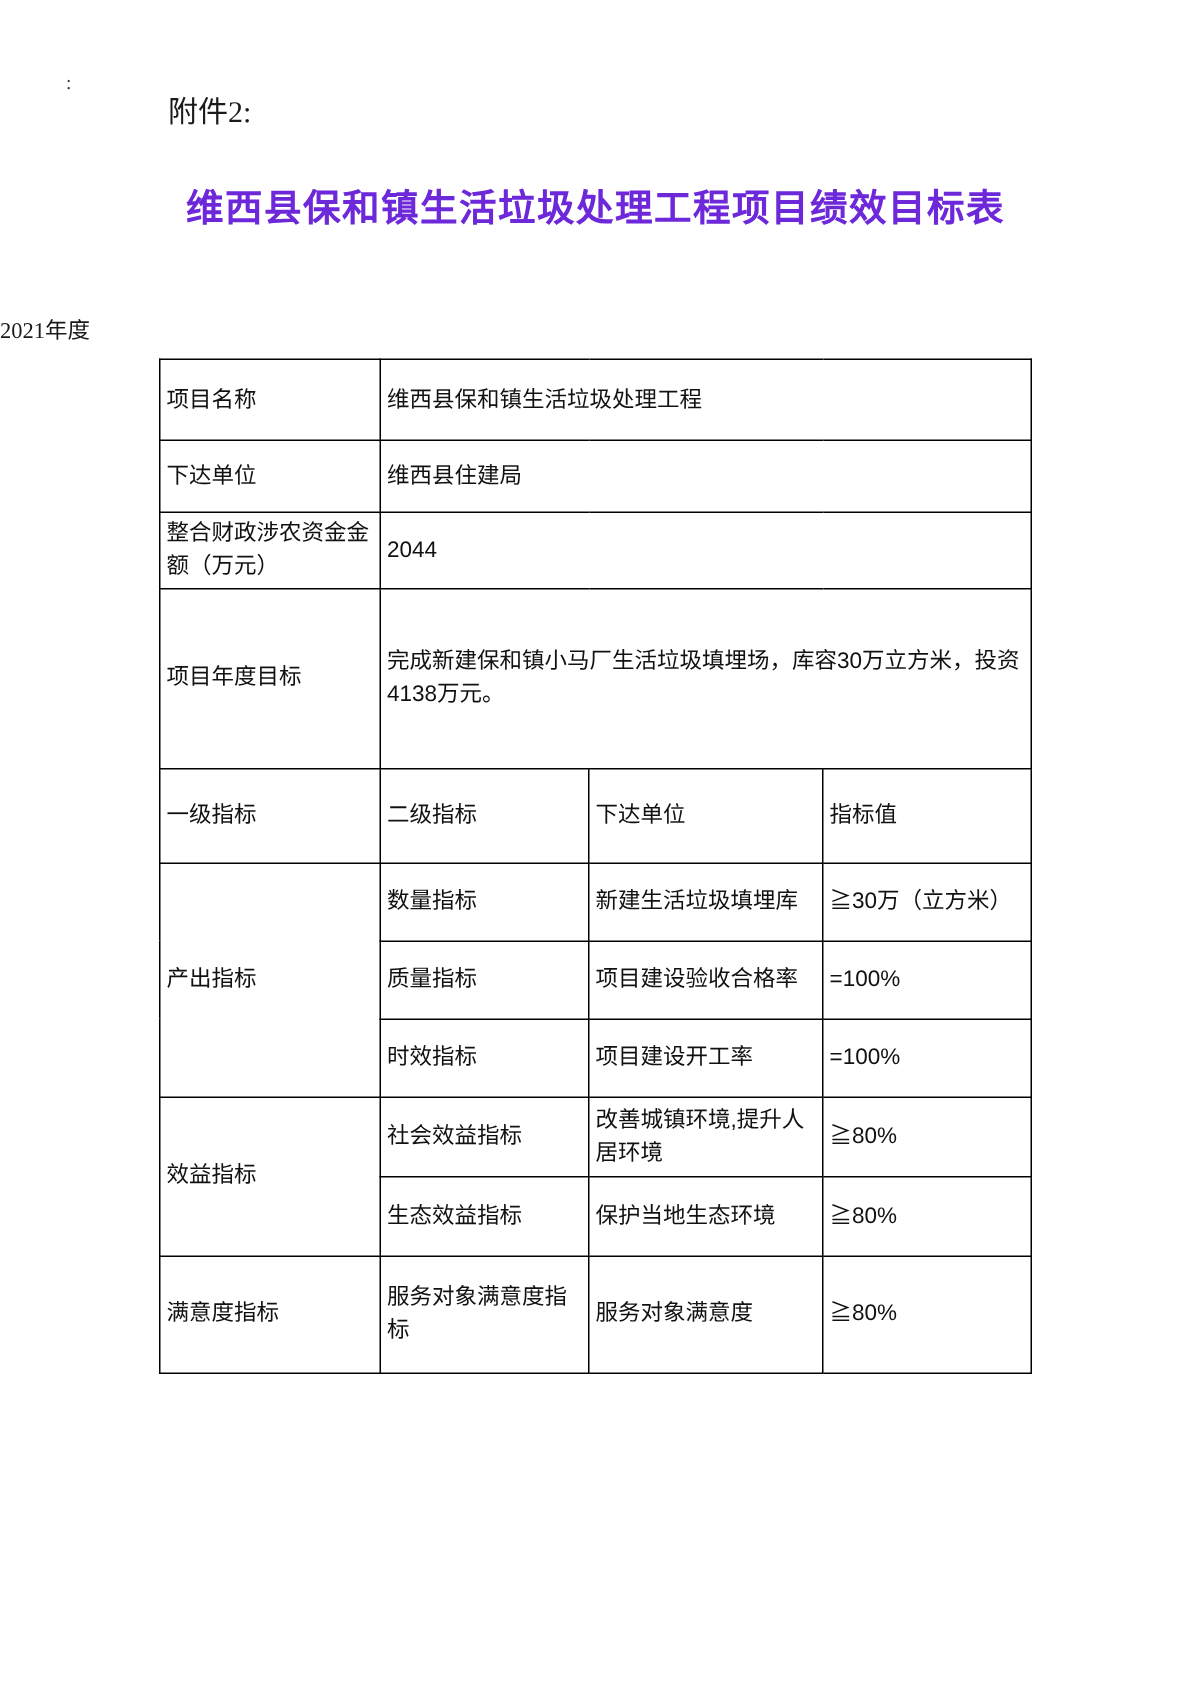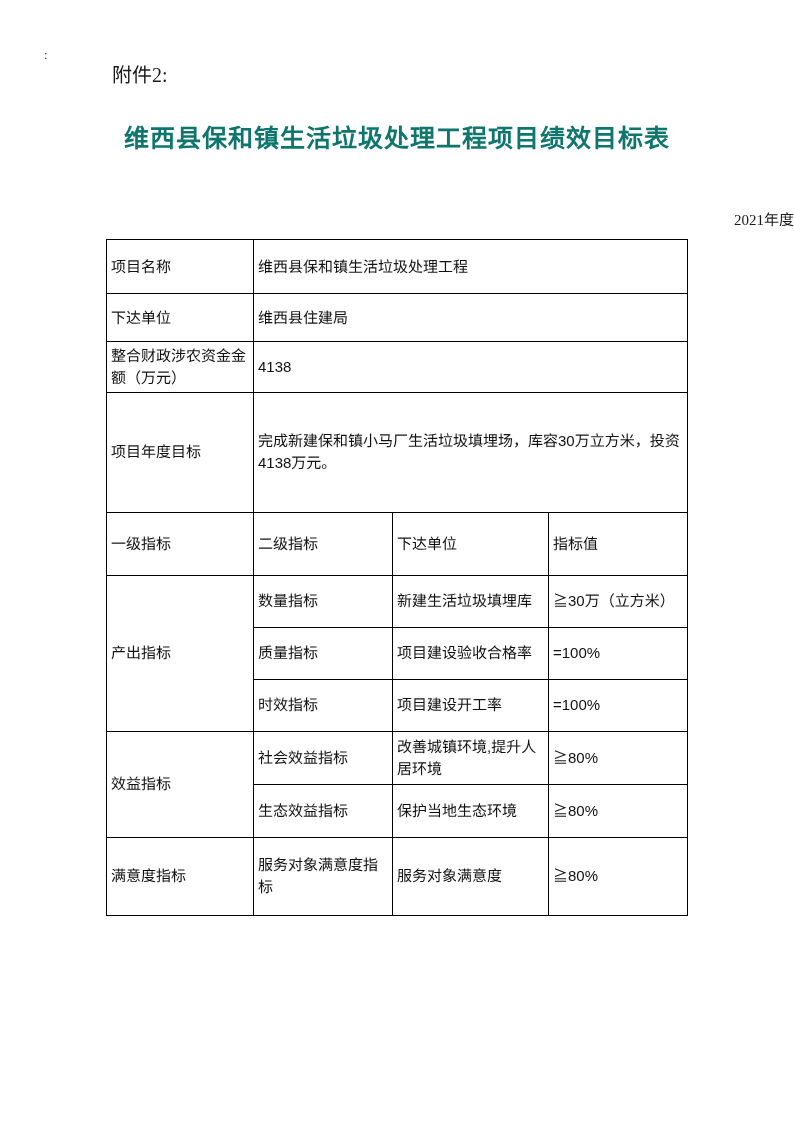--- a/index.html
+++ b/index.html
@@ -49,31 +49,31 @@
   
   .doc-title {
     position: absolute;
     left: 0;
     right: 0;
     top: 118px;
     text-align: center;
     font-size: 25px;
     font-weight: bold;
     letter-spacing: 1px;
-    color: #0f766e;
+    color: #6d28d9;
     font-family: "Liberation Serif", "DejaVu Serif", serif;
   }
 
   
   .doc-subtitle {
     position: absolute;
     left: 0;
     right: 0;
     top: 208px;
-    text-align: right;
+    text-align: left;
     font-size: 15px;
     color: #1a1a1a;
   }
 
   
   .perf-table {
     position: absolute;
     left: 106px;
     top: 239px;
     width: 581px;
@@ -143,21 +143,21 @@
         <td colspan="3">维西县保和镇生活垃圾处理工程</td>
       </tr>
 
       <tr class="r-unit">
         <td>下达单位</td>
         <td colspan="3">维西县住建局</td>
       </tr>
 
       <tr class="r-amount">
         <td>整合财政涉农资金金额（万元）</td>
-        <td colspan="3">4138</td>
+        <td colspan="3">2044</td>
       </tr>
 
       <tr class="r-goal">
         <td>项目年度目标</td>
         <td colspan="3" class="goal-text">完成新建保和镇小马厂生活垃圾填埋场，库容30万立方米，投资4138万元。</td>
       </tr>
 
       <tr class="r-head">
         <td>一级指标</td>
         <td>二级指标</td>

